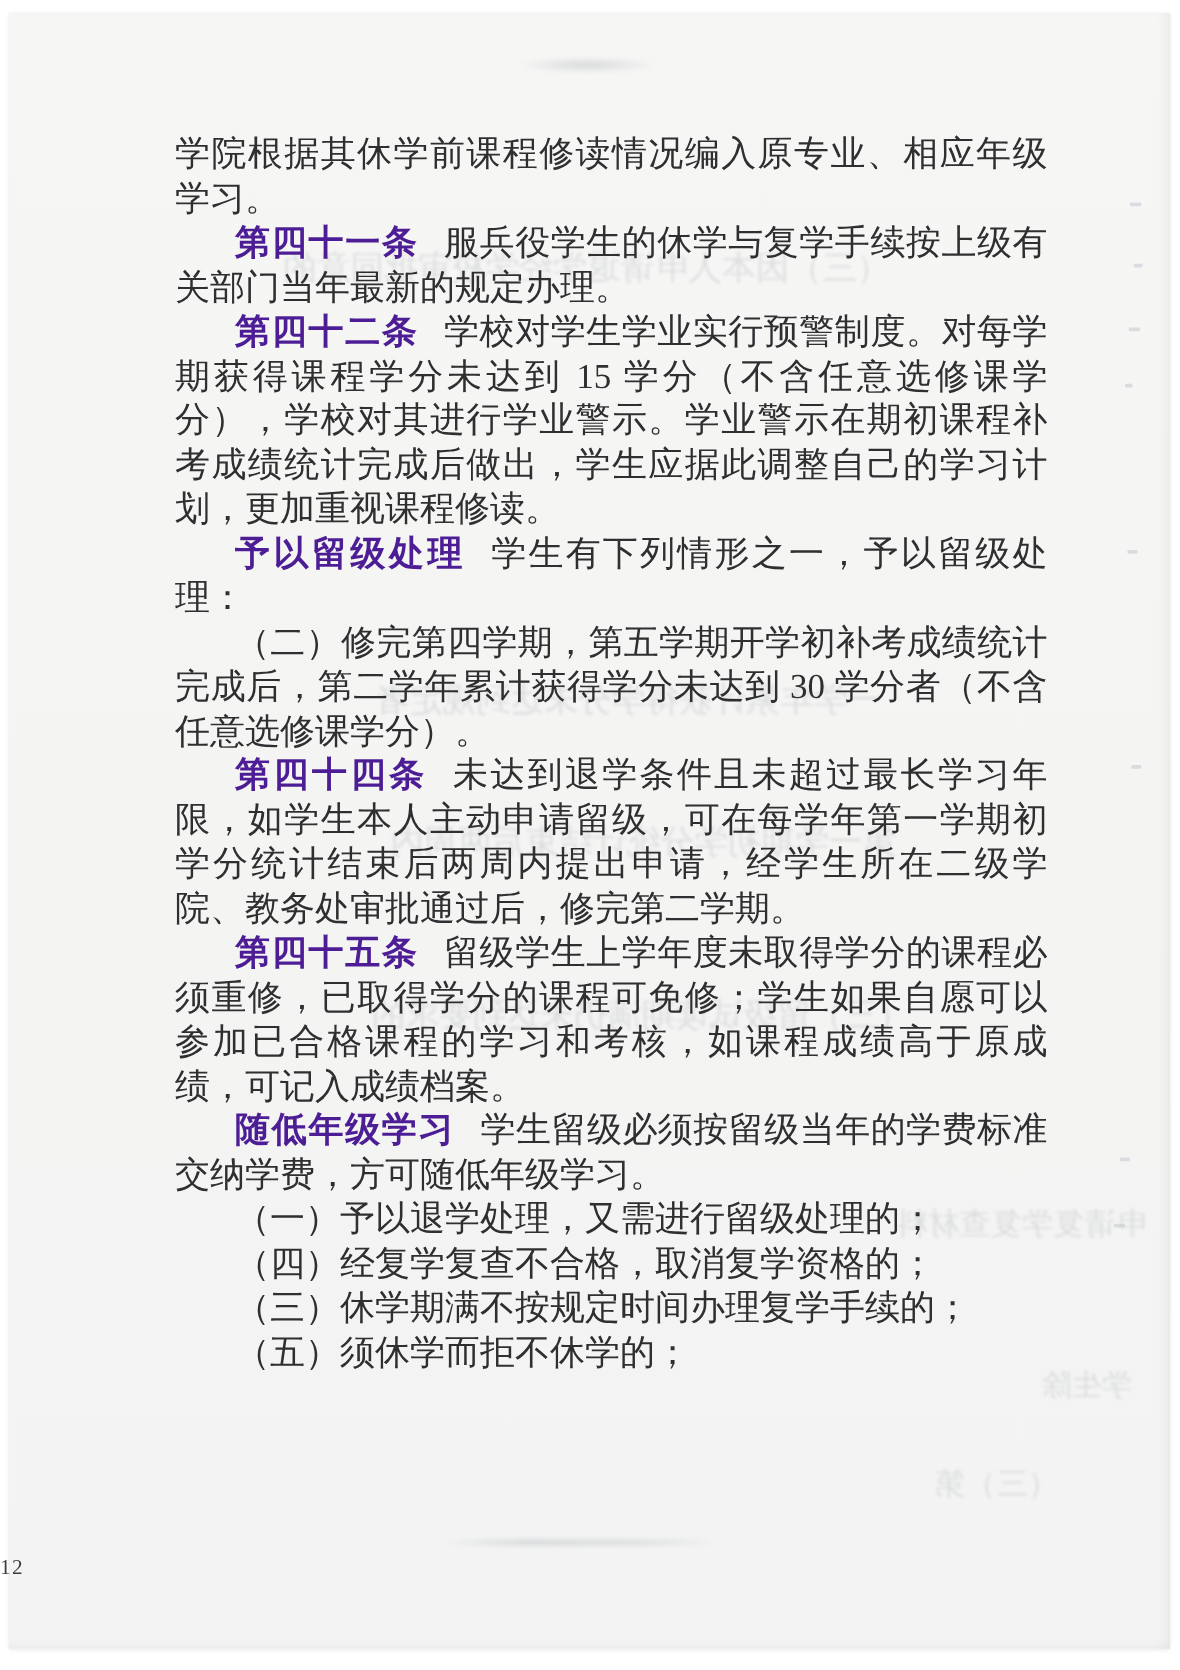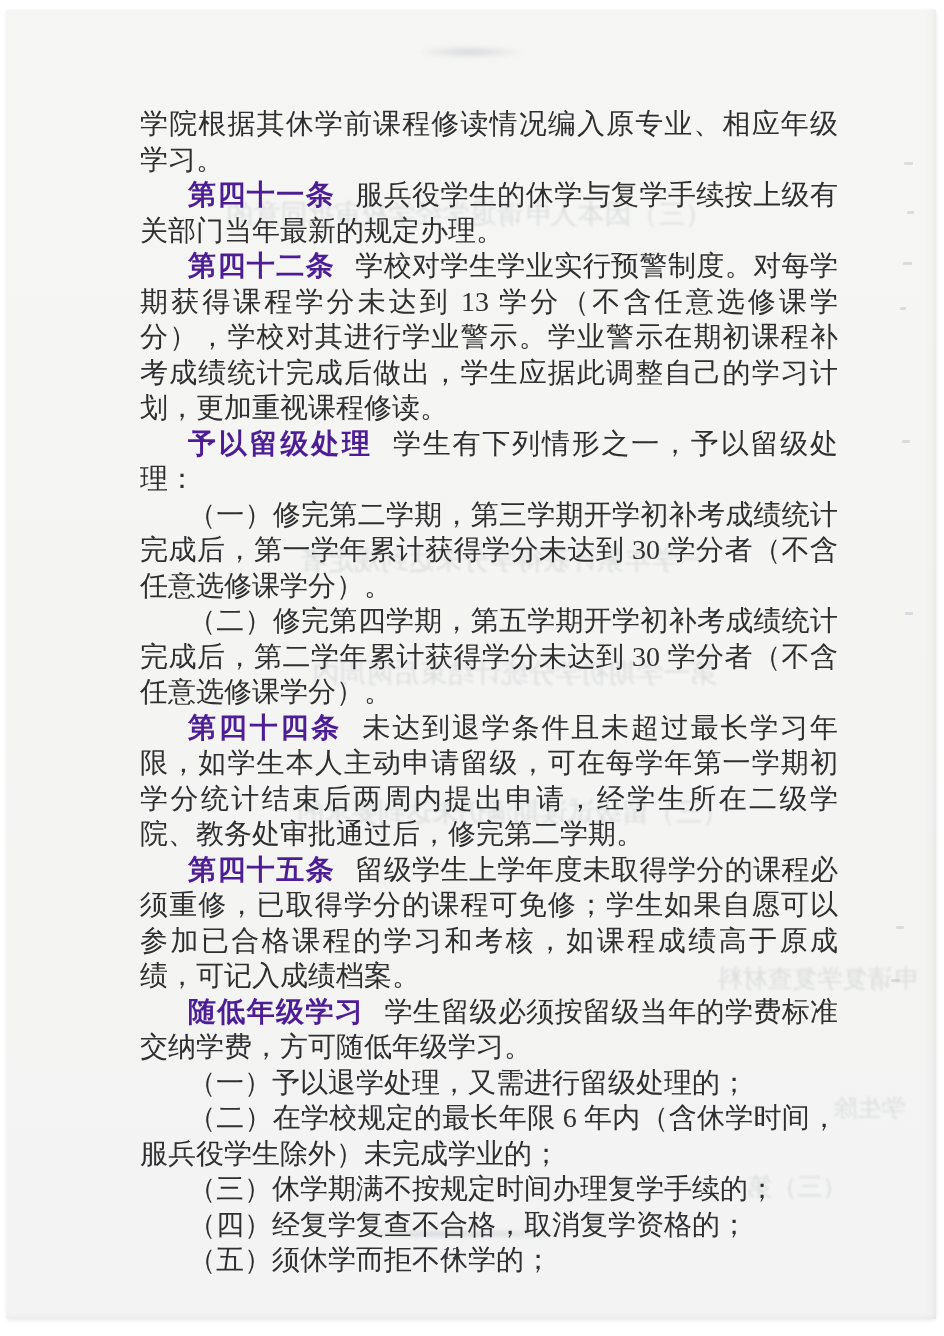--- a/index.html
+++ b/index.html
@@ -46,21 +46,20 @@
     text-align: center;
     text-indent: 0;
     letter-spacing: 2px;
     margin: 11px 0 15px 0;
     line-height: 44px;
   }
   .pagenum {
     position: absolute;
     left: 0; top: 1244px;
     width: 904px;
-    text-align: center;
     font-size: 17px;
     color: #3c3c44;
     letter-spacing: 1px;
   }
   
   .bleed {
     position: absolute;
     transform: scaleX(-1);
     color: #c9cdce;
     opacity: 0.55;
@@ -131,40 +130,38 @@
   <span class="bleed bt6">（三）第</span>
 </div>
 
 <div class="content">
 
   <p class="para"><span>学院根据其休学前课程修读情况编入原专业、相应年级学习。</span></p>
 
   <p class="para indent"><b class="art">第四十一条</b><span>服兵役学生的休学与复学手续按上级有关部门当年最新的规定办理。</span></p>
 
 
-  <p class="para indent"><b class="art">第四十二条</b><span>学校对学生学业实行预警制度。对每学期获得课程学分未达到 13 学分（不含任意选修课学分），学校对其进行学业警示。学业警示在期初课程补考成绩统计完成后做出，学生应据此调整自己的学习计划，更加重视课程修读。</span></p>
+  <p class="para indent"><b class="art">第四十二条</b><span>学校对学生学业实行预警制度。对每学期获得课程学分未达到 15 学分（不含任意选修课学分），学校对其进行学业警示。学业警示在期初课程补考成绩统计完成后做出，学生应据此调整自己的学习计划，更加重视课程修读。</span></p>
 
   <p class="para indent"><b class="art">予以留级处理</b><span>学生有下列情形之一，予以留级处理：</span></p>
 
-  <p class="para indent"><span>（一）修完第二学期，第三学期开学初补考成绩统计完成后，第一学年累计获得学分未达到 30 学分者（不含任意选修课学分）。</span></p>
 
   <p class="para indent"><span>（二）修完第四学期，第五学期开学初补考成绩统计完成后，第二学年累计获得学分未达到 30 学分者（不含任意选修课学分）。</span></p>
 
   <p class="para indent"><b class="art">第四十四条</b><span>未达到退学条件且未超过最长学习年限，如学生本人主动申请留级，可在每学年第一学期初学分统计结束后两周内提出申请，经学生所在二级学院、教务处审批通过后，修完第二学期。</span></p>
 
   <p class="para indent"><b class="art">第四十五条</b><span>留级学生上学年度未取得学分的课程必须重修，已取得学分的课程可免修；学生如果自愿可以参加已合格课程的学习和考核，如课程成绩高于原成绩，可记入成绩档案。</span></p>
 
   <p class="para indent"><b class="art">随低年级学习</b><span>学生留级必须按留级当年的学费标准交纳学费，方可随低年级学习。</span></p>
 
 
   <p class="para indent"><span>（一）予以退学处理，又需进行留级处理的；</span></p>
 
-  <p class="para indent"><span>（二）在学校规定的最长年限 6 年内（含休学时间，服兵役学生除外）未完成学业的；</span></p>
+
+  <p class="para indent"><span>（四）经复学复查不合格，取消复学资格的；</span></p>
 
   <p class="para indent"><span>（三）休学期满不按规定时间办理复学手续的；</span></p>
-
-  <p class="para indent"><span>（四）经复学复查不合格，取消复学资格的；</span></p>
 
   <p class="para indent"><span>（五）须休学而拒不休学的；</span></p>
 
 </div>
 
 <div class="pagenum">12</div>
 
 </body></html>

